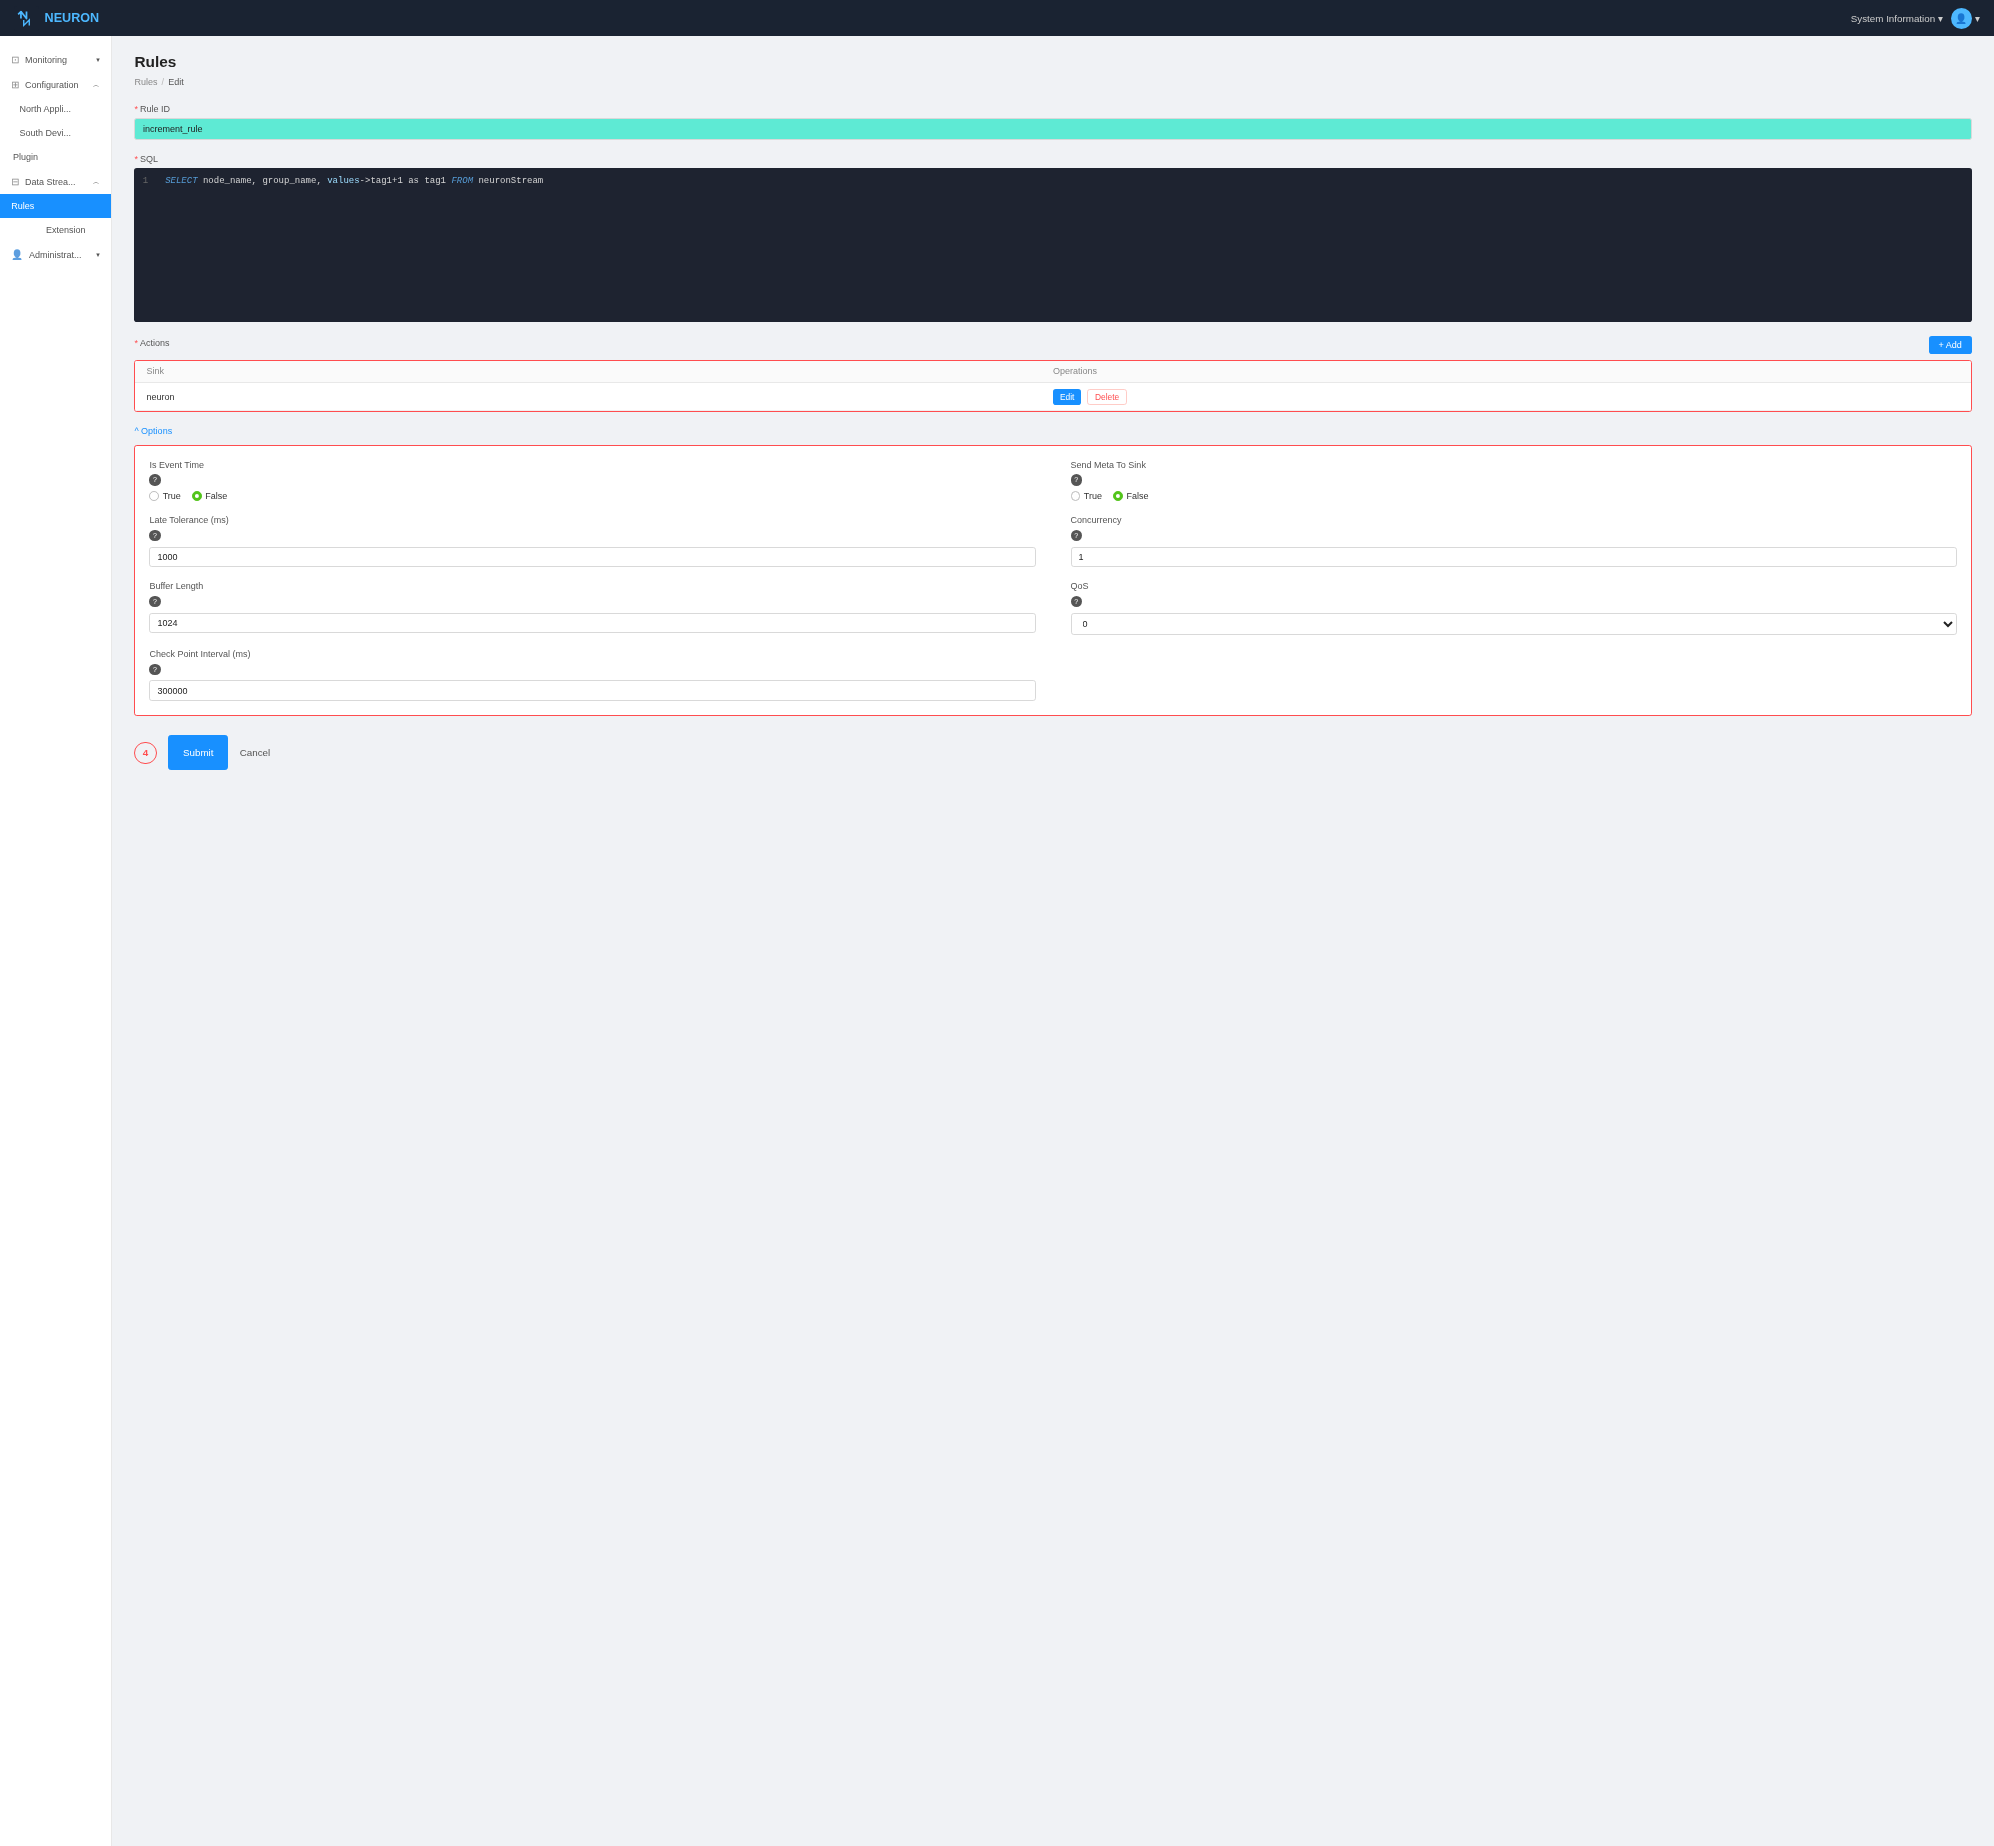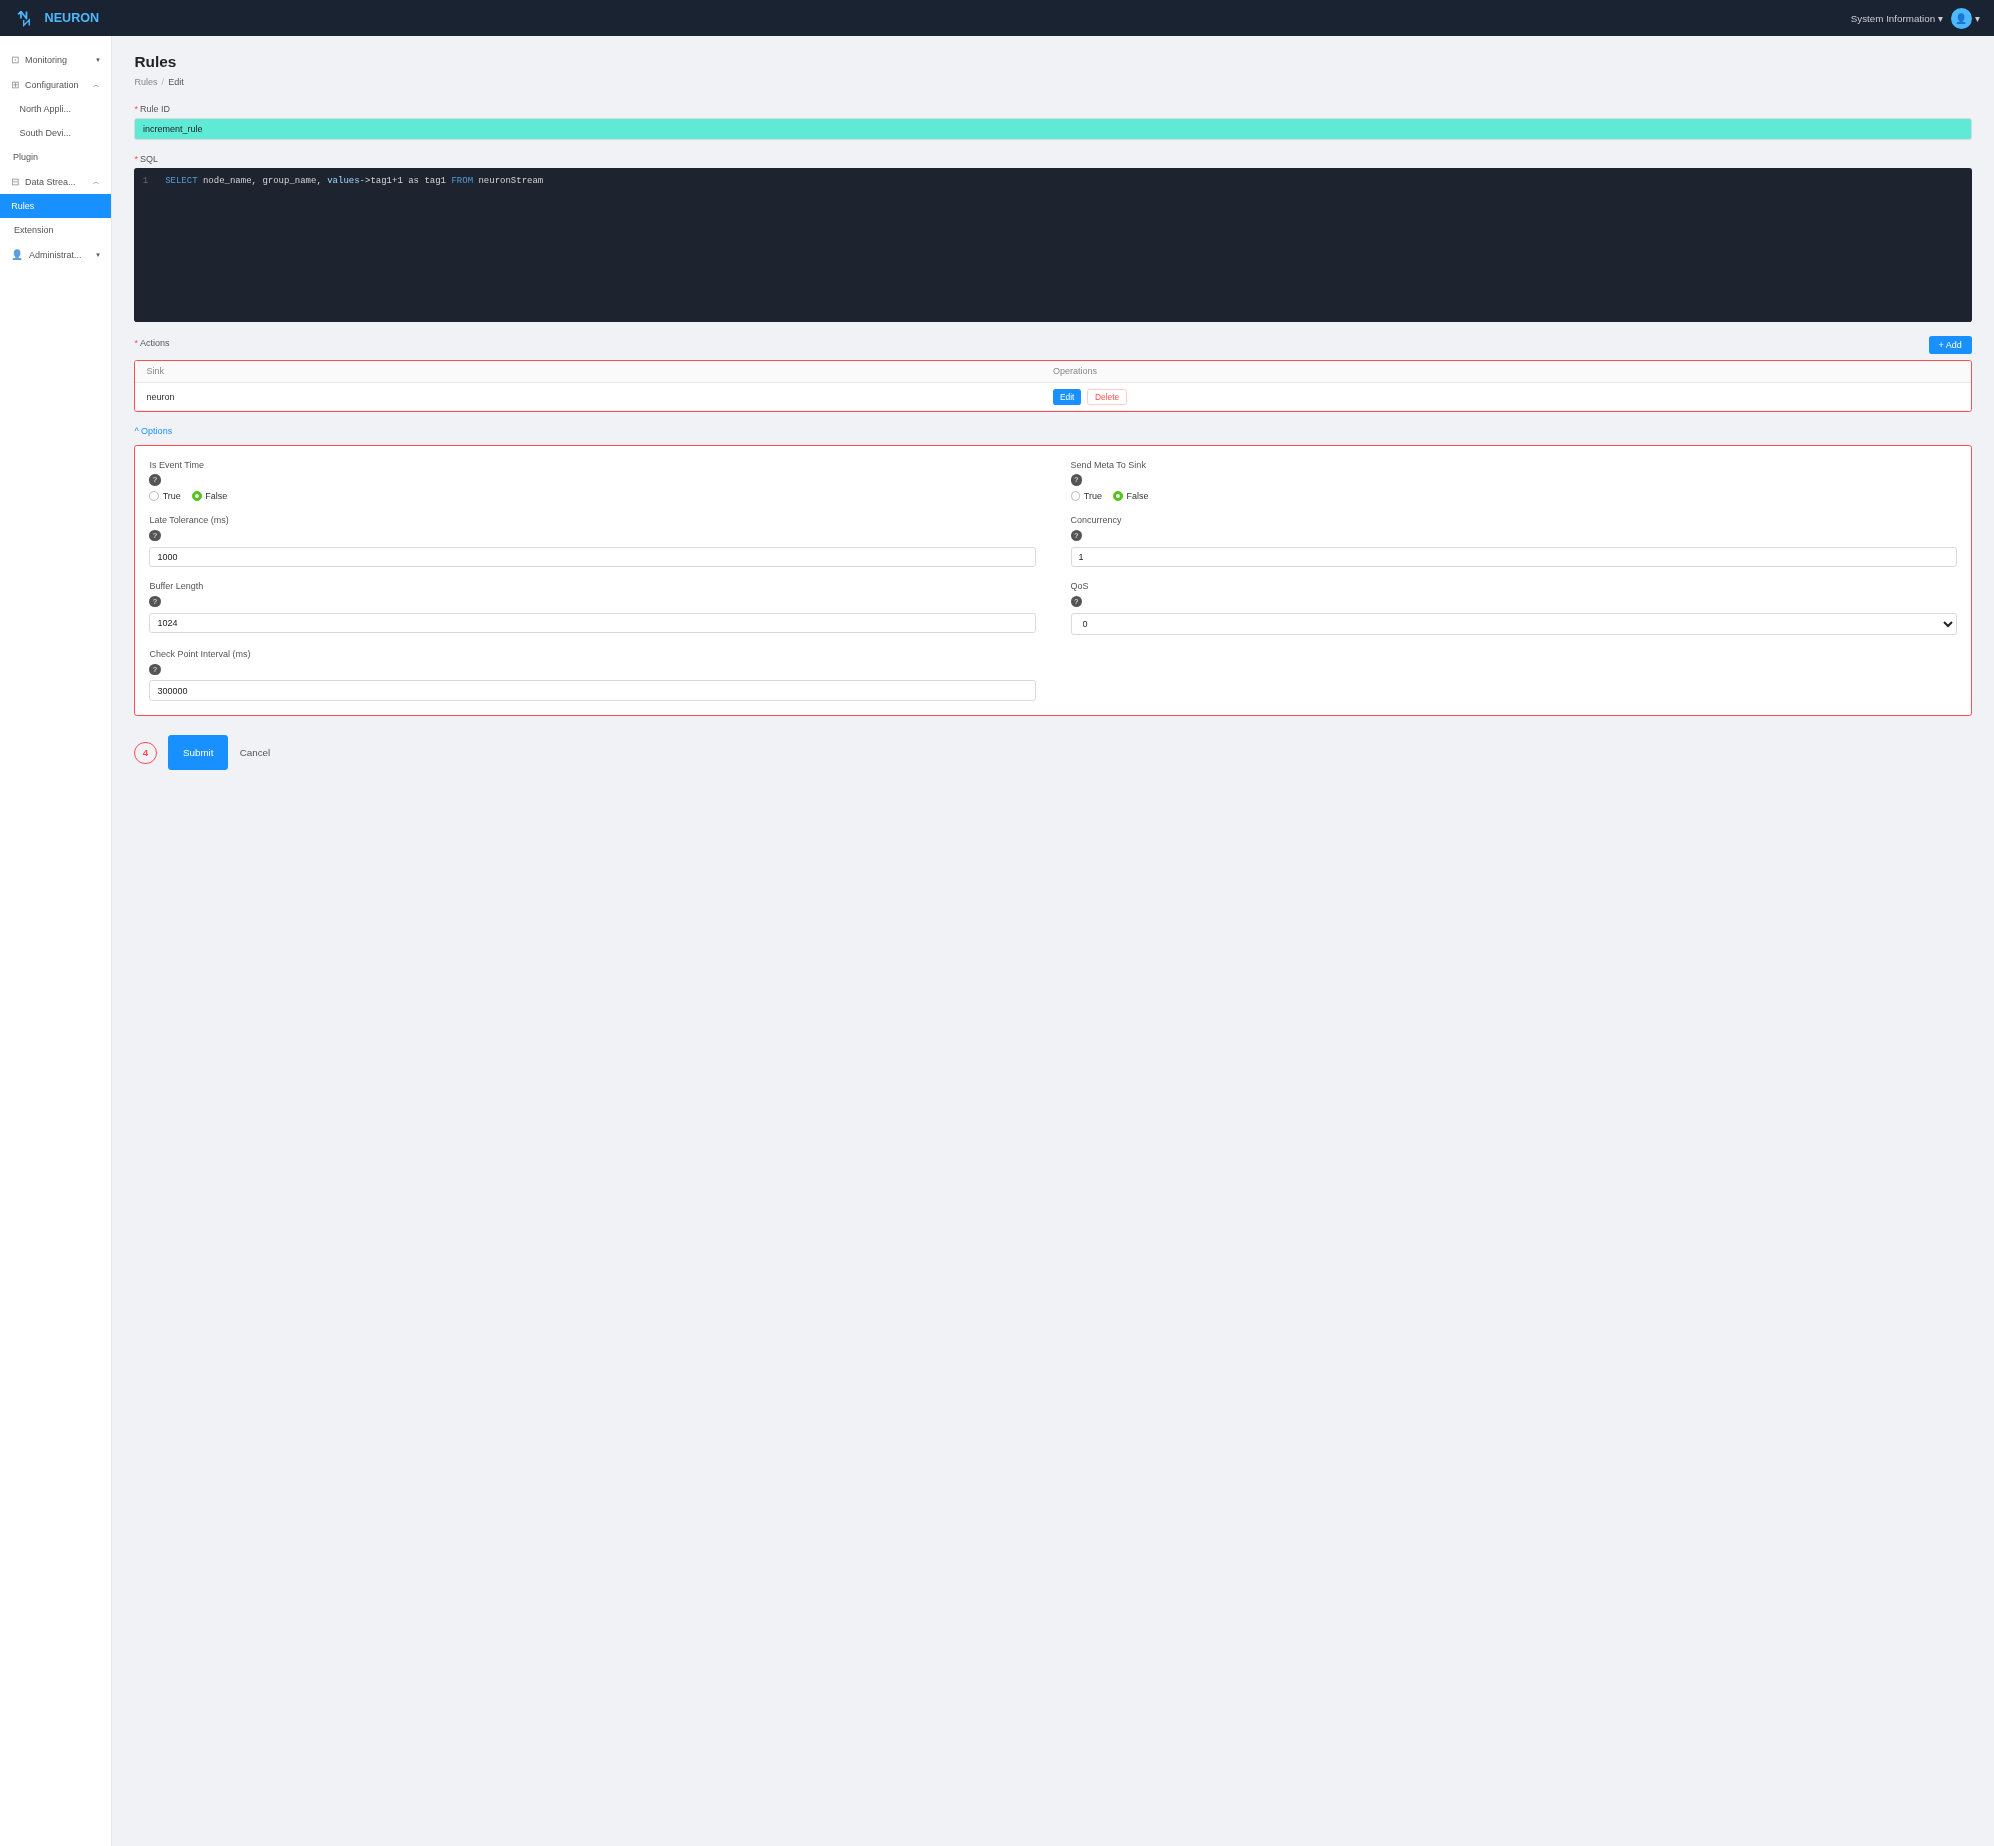--- a/index.html
+++ b/index.html
@@ -140,21 +140,21 @@
       background: #1e2330;
       border-radius: 2.8px;
       padding: 8.4px;
       font-family: 'Courier New', monospace;
       font-size: 9px;
       color: #cdd;
       min-height: 154px;
     }
     .sql-line { display: flex; gap: 11.2px; }
     .sql-lineno { color: #666; user-select: none; min-width: 11.2px; }
-    .sql-keyword { color: #569cd6; }
+    .sql-keyword { color: #569cd6; font-style: italic; }
     .sql-field { color: #9cdcfe; }
     .sql-text { color: #d4d4d4; }
 
     
     .actions-header {
       display: flex;
       justify-content: space-between;
       align-items: center;
       margin-bottom: 5.6px;
     }
@@ -407,21 +407,21 @@
       <span>Plugin</span>
     </div>
     <div class="sidebar-item">
       <span class="icon">⊟</span>
       <span>Data Strea...</span>
       <span class="chevron">︿</span>
     </div>
     <div class="sidebar-item active">
       <span>Rules</span>
     </div>
-    <div class="sidebar-item" style="padding-left:14px;">
+    <div class="sidebar-item" style="padding-left:14px;margin-left:32px;">
       <span>Extension</span>
     </div>
     <div class="sidebar-item">
       <span class="icon">👤</span>
       <span>Administrat...</span>
       <span class="chevron">▾</span>
     </div>
   </aside>
 
   <main class="main">

